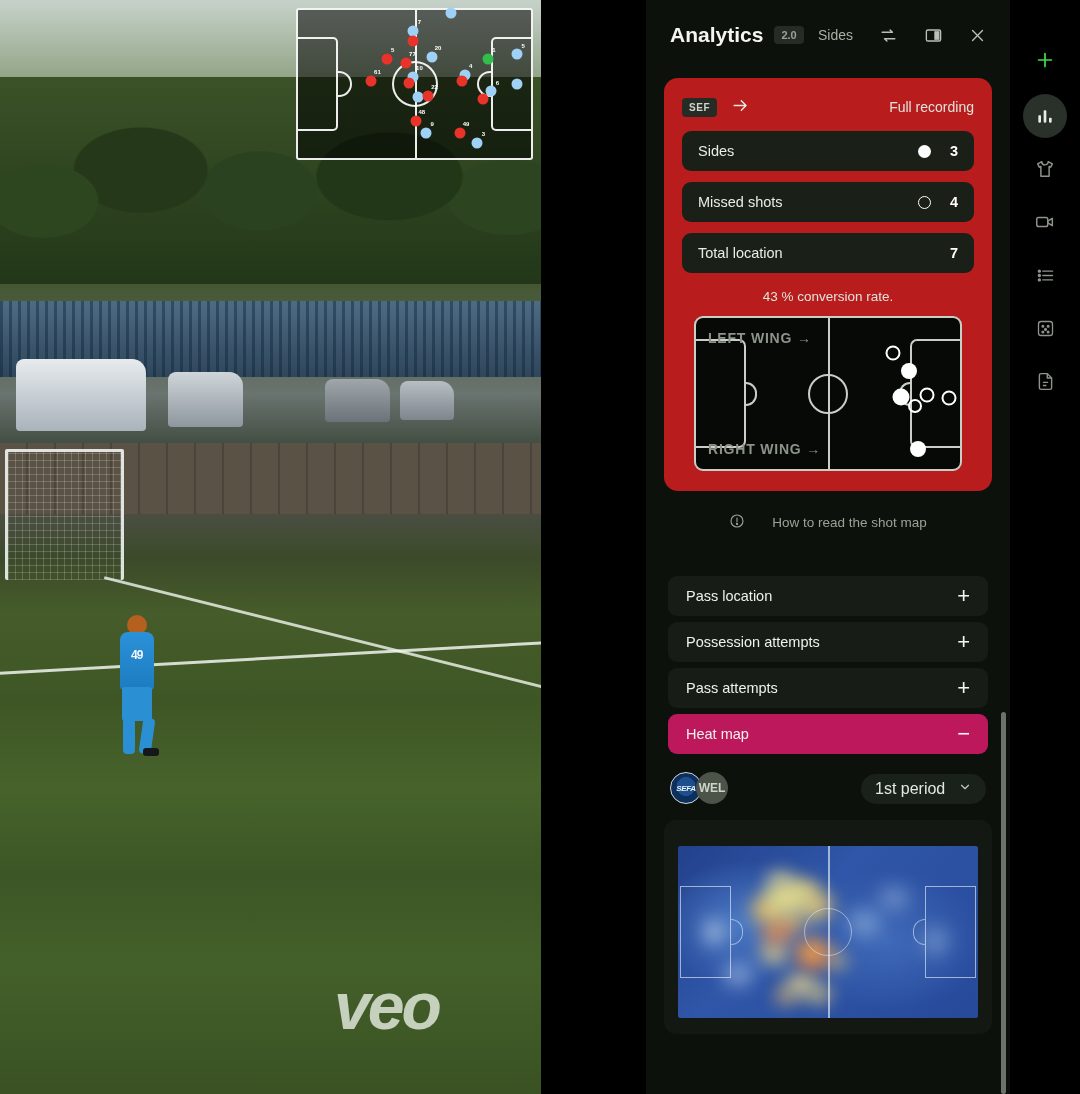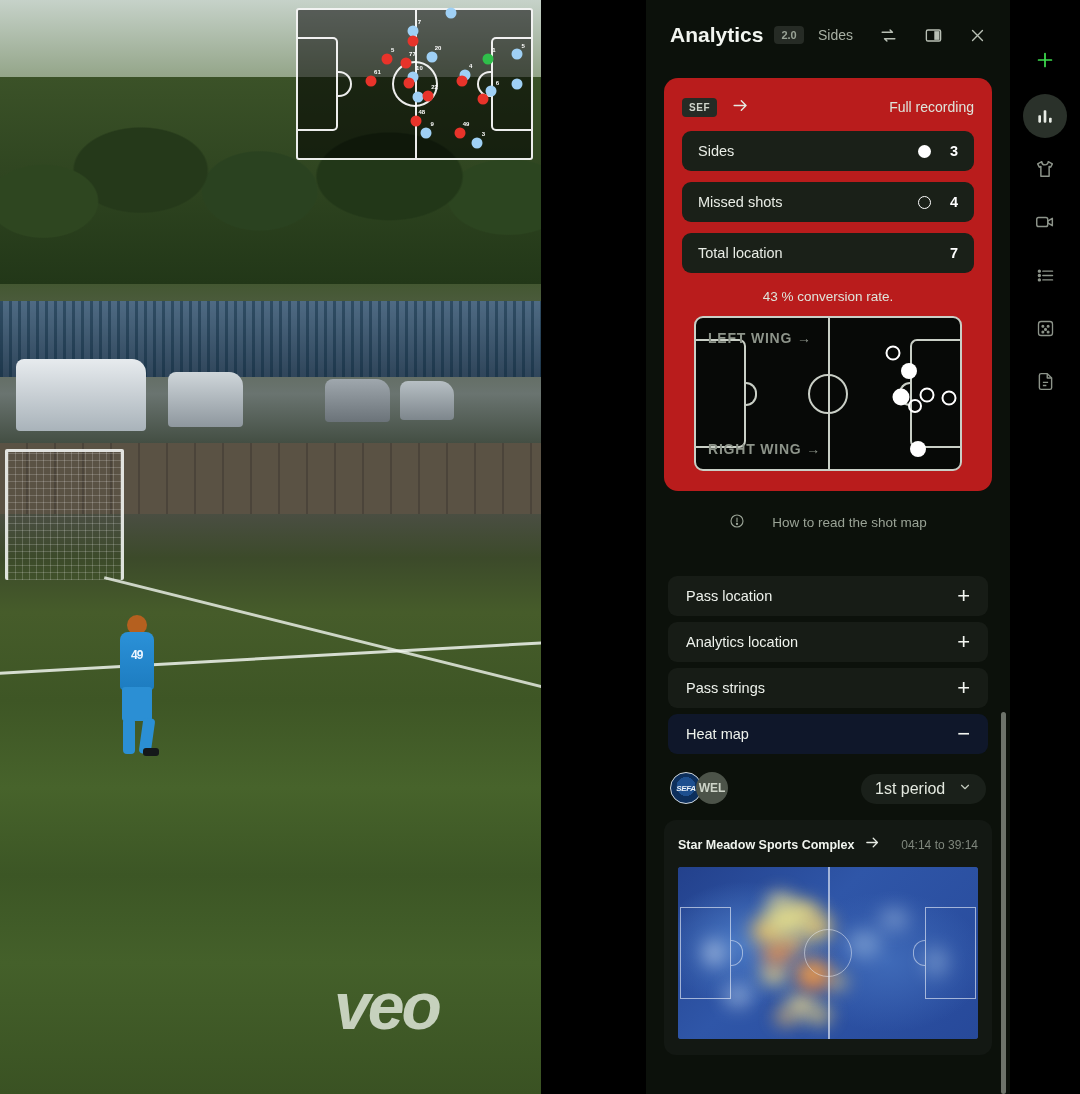--- a/index.html
+++ b/index.html
@@ -144,21 +144,21 @@
   .shot { position:absolute; border-radius:50%; transform:translate(-50%,-50%); }
   .shot.goal { background:#fff; }
   .shot.miss { border:2px solid #fff; }
 
   .howto { display:flex; align-items:center; justify-content:center; gap:27px;
            margin-top:22px; font-size:13.5px; color:#9aa396; cursor:pointer; }
 
   .acc-list { margin:44px 22px 0; display:flex; flex-direction:column; gap:6px; }
   .acc { display:flex; align-items:center; height:40px; background:#171c16;
          border-radius:9px; padding:0 18px; cursor:pointer; }
-  .acc.open { background:#0f172a;gap:32px; }
+  .acc.open { background:#be185d;gap:32px; }
   .acc-label { font-size:14.5px; color:#eef2ec; }
   .acc-sign { margin-left:auto; color:#f2f5f0; font-size:22px; line-height:1; font-weight:300; }
 
   .hm-head { display:flex; align-items:flex-end; margin:18px 24px 0; }
   .badge-c { width:32px; height:32px; border-radius:50%; display:flex;
              align-items:center; justify-content:center; overflow:hidden; }
   .badge-sefa { background:radial-gradient(circle at 50% 45%, #1d4f8f 0 42%, #0d2f5c 43% 72%, #16427a 73% 100%);
                 border:1.5px solid #cfd6dc; font-size:8px; font-weight:800; color:#eaf1f8;
                 font-style:italic; letter-spacing:-.4px; }
   .badge-wel { background:#4c5349; color:#cdd3c8; font-size:12px; font-weight:700; margin-left:-6px; }
@@ -377,25 +377,25 @@
       </span>
       <span>How to read the shot map</span>
     </div>
 
     <div class="acc-list" id="acc-list">
         <div class="acc">
           <span class="acc-label">Pass location</span>
           <span class="acc-sign">+</span>
         </div>
         <div class="acc">
-          <span class="acc-label">Analytics location</span>
+          <span class="acc-label">Possession attempts</span>
           <span class="acc-sign">+</span>
         </div>
         <div class="acc">
-          <span class="acc-label">Pass strings</span>
+          <span class="acc-label">Pass attempts</span>
           <span class="acc-sign">+</span>
         </div>
         <div class="acc open">
           <span class="acc-label">Heat map</span>
           <span class="acc-sign">−</span>
         </div>
       </div>
 
     <div class="hm-head">
       <span class="badge-c badge-sefa">SEFA</span>
@@ -404,29 +404,20 @@
         <span class="period-txt">1st period</span>
         <span class="chev">
           <svg width="14" height="14" viewBox="0 0 24 24" fill="none" stroke="currentColor" stroke-width="2" stroke-linecap="round" stroke-linejoin="round">
             <path d="M6 9l6 6 6-6"></path>
             </svg>
         </span>
       </div>
     </div>
 
     <div class="hm-card">
-      <div class="hm-title-row">
-        <span class="hm-venue">Star Meadow Sports Complex</span>
-        <span class="hm-arrow">
-          <svg width="17" height="17" viewBox="0 0 24 24" fill="none" stroke="currentColor" stroke-width="1.8" stroke-linecap="round" stroke-linejoin="round">
-            <path d="M4 12h15M13 6l6 6-6 6"></path>
-            </svg>
-        </span>
-        <span class="hm-time">04:14 to 39:14</span>
-      </div>
       <div class="heatmap" id="heatmap">
         <div class="hm-base"></div>
           <div class="blob" style="left: 86%; top: 55%; width: 26px; height: 30px; background: rgb(194, 218, 240); opacity: 0.33;"></div>
           <div class="blob" style="left: 72%; top: 30%; width: 30px; height: 24px; background: rgb(200, 222, 242); opacity: 0.35;"></div>
           <div class="blob" style="left: 62%; top: 45%; width: 34px; height: 28px; background: rgb(188, 216, 240); opacity: 0.4;"></div>
           <div class="blob" style="left: 20%; top: 75%; width: 30px; height: 24px; background: rgb(207, 226, 244); opacity: 0.45;"></div>
           <div class="blob" style="left: 12%; top: 50%; width: 22px; height: 26px; background: rgb(220, 233, 247); opacity: 0.55;"></div>
           <div class="blob" style="left: 34%; top: 20%; width: 26px; height: 18px; background: rgb(246, 226, 154); opacity: 0.7;"></div>
           <div class="blob" style="left: 53%; top: 67%; width: 20px; height: 16px; background: rgb(245, 212, 120); opacity: 0.7;"></div>
           <div class="blob" style="left: 36%; top: 87%; width: 22px; height: 16px; background: rgb(242, 187, 95); opacity: 0.78;"></div>

